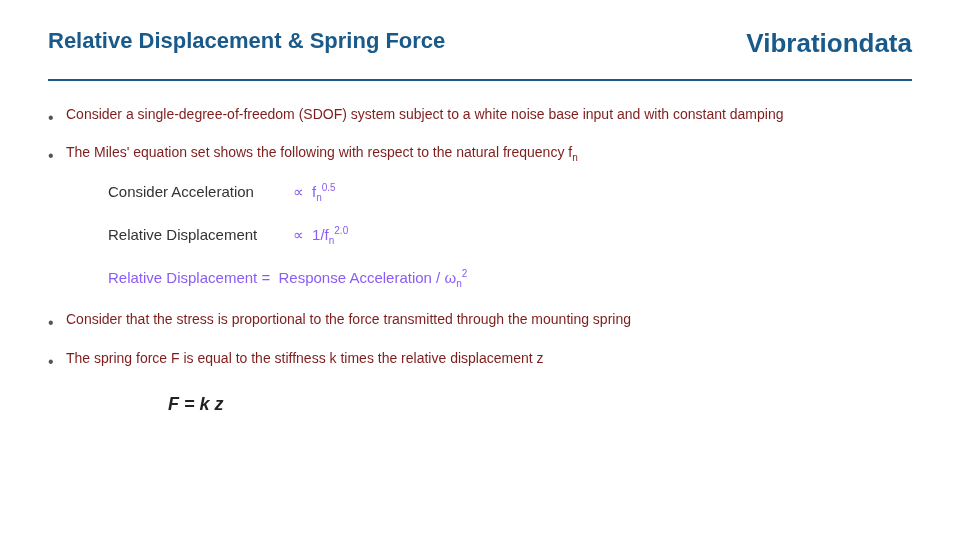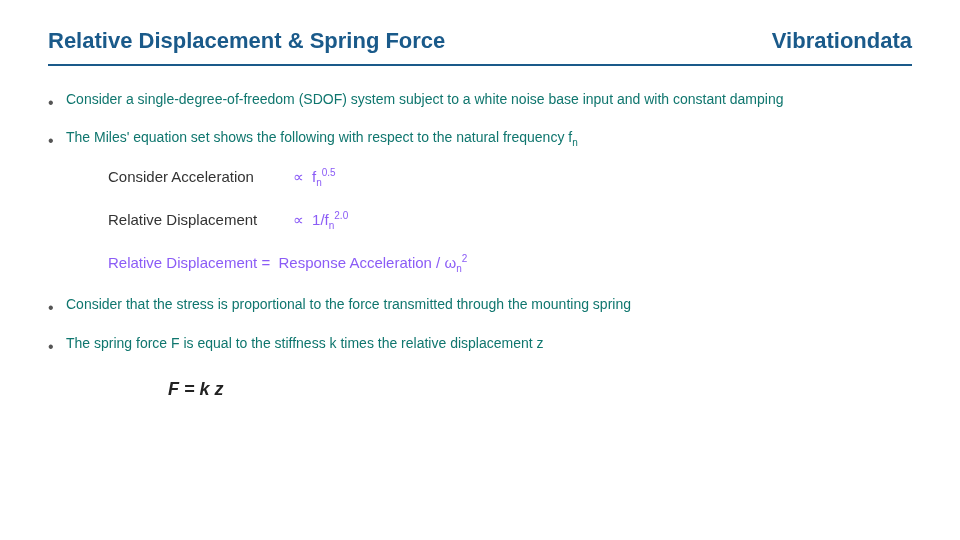--- a/index.html
+++ b/index.html
@@ -15,50 +15,50 @@
       width: 960px;
       height: 540px;
       padding: 28px 48px 28px 48px;
       position: relative;
     }
     .header {
       display: flex;
       justify-content: space-between;
       align-items: flex-start;
       border-bottom: 2px solid #1a5a8a;
-      padding-bottom: 10px;
+      padding-bottom: 20px;
       margin-bottom: 22px;
     }
     .title {
       font-size: 22px;
       font-weight: bold;
       color: #1a5a8a;
     }
     .brand {
-      font-size: 22px;
+      font-size: 26px;
       font-weight: bold;
       color: #1a5a8a;
     }
     .content {
       font-size: 14px;
       line-height: 1.7;
     }
     .bullet {
       display: flex;
       align-items: flex-start;
       margin-bottom: 10px;
     }
     .bullet-dot {
       min-width: 18px;
       color: #555;
       font-size: 16px;
       margin-top: 1px;
     }
     .bullet-text {
-      color: #0f766e;
+      color: #7f1d1d;
       text-align: center;
     }
     .formulas {
       margin: 10px 0 10px 60px;
     }
     .formula-row {
       display: flex;
       align-items: baseline;
       margin-bottom: 16px;
       font-size: 15px;

